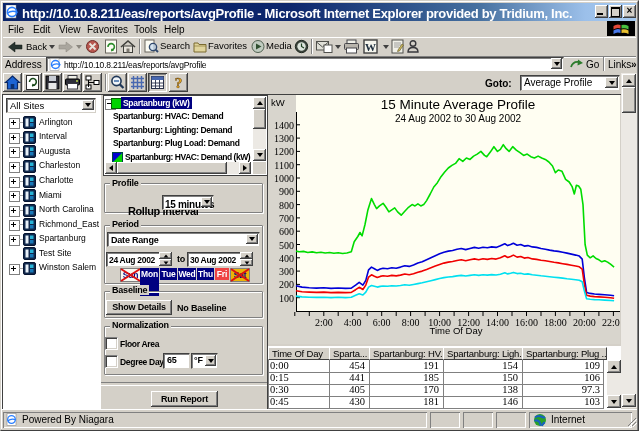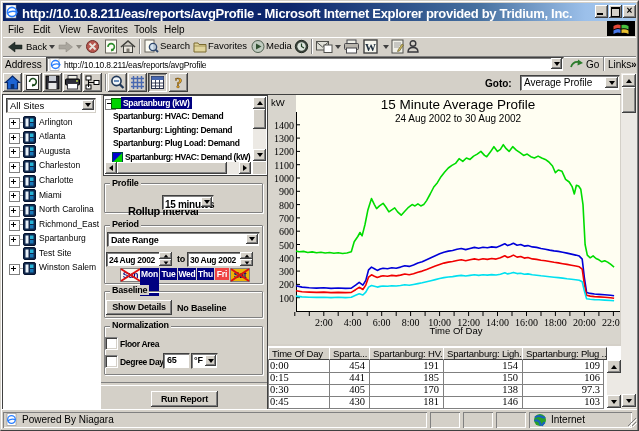--- a/index.html
+++ b/index.html
@@ -259,21 +259,21 @@
           <div class="abs" style="left:1px;top:3px;width:5px;height:1px;background:#000;"></div>
           <div class="abs" style="left:3px;top:1px;width:1px;height:5px;background:#000;"></div>
         </div>
         <div class="abs" style="left:16px;top:22px;width:4px;height:1px;background:#aaa;"></div>
         <svg class="abs" style="left:20px;top:16px;" width="13" height="13" viewBox="0 0 13 13">
           <rect x="0.5" y="0.5" width="12" height="12" rx="1.5" fill="#10284c" stroke="#061430"></rect>
           <rect x="2.5" y="2.5" width="3" height="8" fill="#e8f0f8"></rect>
           <rect x="7" y="2.5" width="3.5" height="3.5" fill="#28b4d8"></rect>
           <rect x="7" y="7" width="3.5" height="3.5" fill="#1878b8"></rect>
         </svg>
-        <div class="abs" style="left:36px;top:16px;white-space:nowrap;">Atlanta</div>
+        <div class="abs" style="left:36px;top:16px;white-space:nowrap;">Interval</div>
       </div>
  <div>
         <div class="abs" style="left:6px;top:32px;width:9px;height:9px;background:#fff;border:1px solid #808080;">
           <div class="abs" style="left:1px;top:3px;width:5px;height:1px;background:#000;"></div>
           <div class="abs" style="left:3px;top:1px;width:1px;height:5px;background:#000;"></div>
         </div>
         <div class="abs" style="left:16px;top:36px;width:4px;height:1px;background:#aaa;"></div>
         <svg class="abs" style="left:20px;top:30px;" width="13" height="13" viewBox="0 0 13 13">
           <rect x="0.5" y="0.5" width="12" height="12" rx="1.5" fill="#10284c" stroke="#061430"></rect>
           <rect x="2.5" y="2.5" width="3" height="8" fill="#e8f0f8"></rect>

